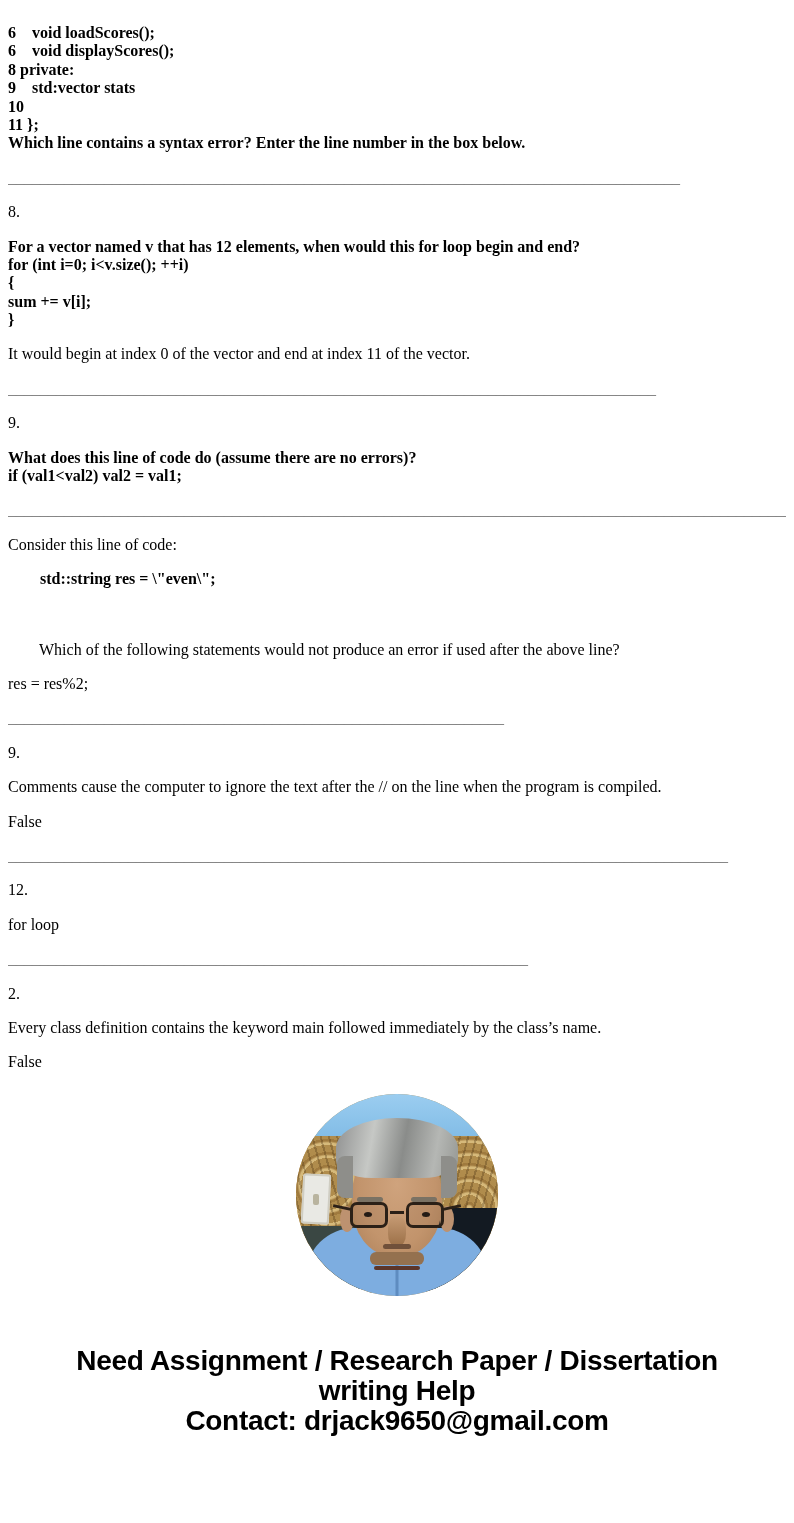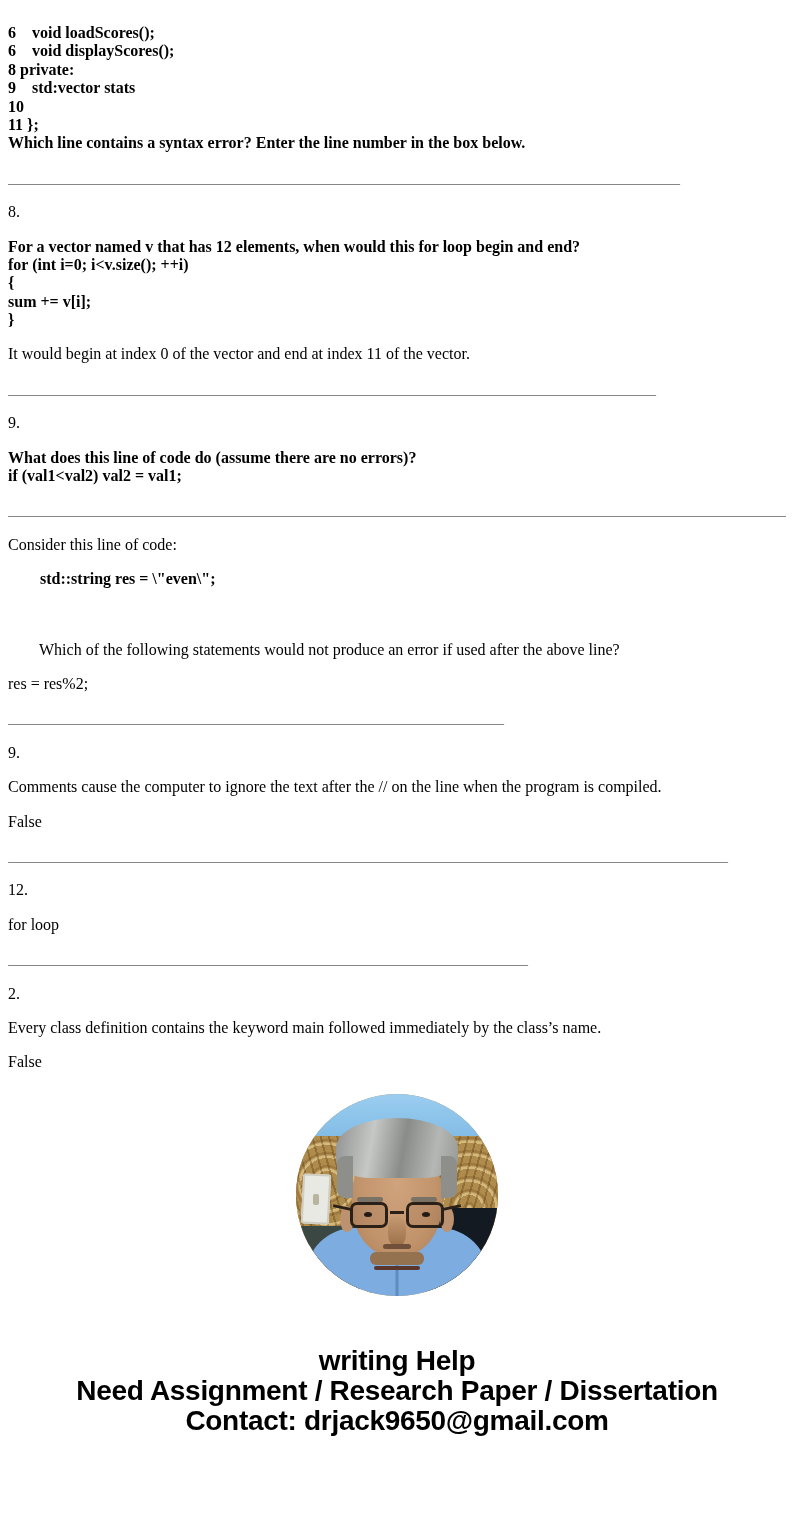--- a/index.html
+++ b/index.html
@@ -172,18 +172,18 @@
       <div class="eye eye-left"></div>
       <div class="eye eye-right"></div>
       <div class="nose"></div>
       <div class="nostrils"></div>
       <div class="mustache"></div>
       <div class="mouth"></div>
     </div>
   </div>
 
   <div class="footer">
+    <div>Need Assignment / Research Paper / Dissertation</div>
     <div>writing Help</div>
-    <div>Need Assignment / Research Paper / Dissertation</div>
     <div>Contact: drjack9650@gmail.com</div>
   </div>
 
 </div>
 
 </body></html>

